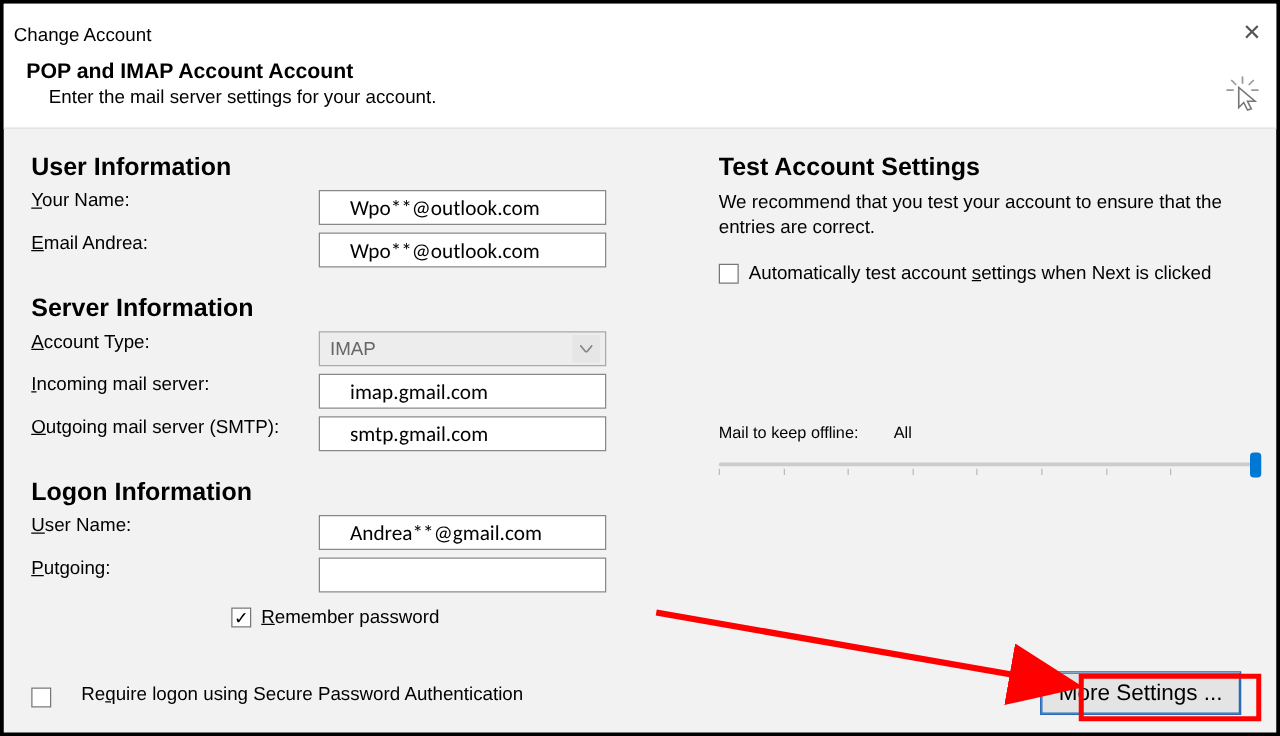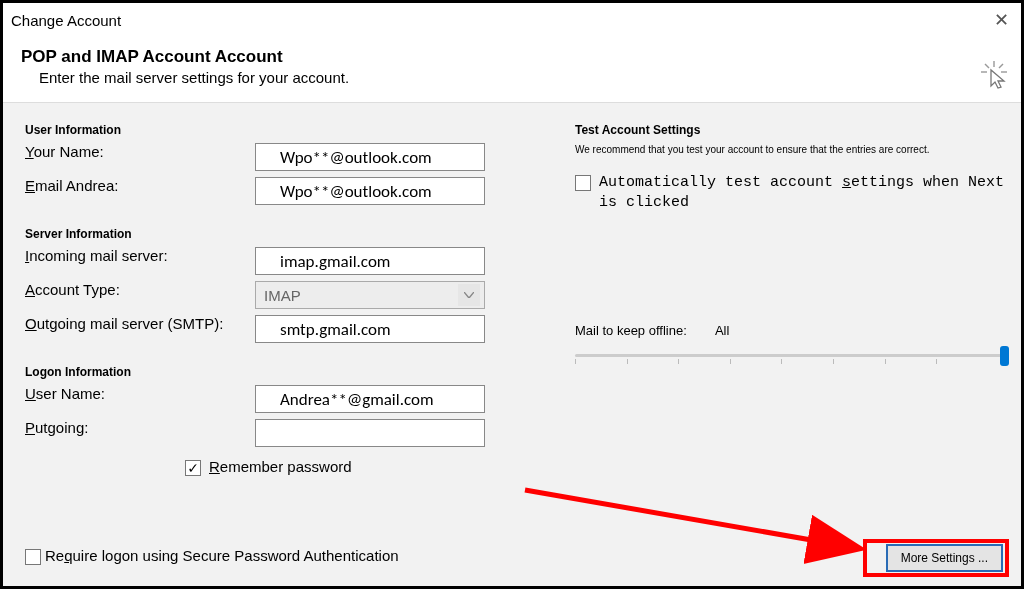--- a/index.html
+++ b/index.html
@@ -1,52 +1,52 @@
 <!DOCTYPE html>
 <html><head>
 <meta charset="utf-8">
 <style>
   * { box-sizing: border-box; margin: 0; padding: 0; }
   html, body { width: 1024px; height: 589px; overflow: hidden; font-family: "Segoe UI", Tahoma, sans-serif; font-size: 15px; color: #000; background: #fff; }
   .window { width: 1024px; height: 589px; border: 3px solid #000; background: #f2f2f2; position: relative; }
-  .titlebar { height: 34px; background: #fff; display: flex; align-items: center; padding: 0 8px; justify-content: space-between; }
+  .titlebar { height: 34px; background: #fff; display: flex; align-items: flex-end; padding: 0 8px; justify-content: space-between; }
   .titlebar-title { font-size: 15px; }
   .close-x { font-size: 18px; color: #555; font-family: Arial, sans-serif; padding: 0 4px; }
   .header { background: #fff; padding: 10px 18px 16px 18px; border-bottom: 1px solid #ddd; }
   .header-title { font-weight: 700; font-size: 17px; }
   .header-sub { font-size: 15px; padding-left: 18px; margin-top: 2px; }
   .cursor-icon { position: absolute; top: 58px; right: 14px; }
   .body { display: flex; padding: 20px 16px 0 22px; gap: 30px; }
   .col-left { width: 480px; }
   .col-right { flex: 1; padding-left: 40px; position: relative; }
-  .section-h { font-weight: 700; font-size: 12px; margin-bottom: 6px; }
+  .section-h { font-weight: 700; font-size: 20px; margin-bottom: 6px; }
   .row { display: flex; align-items: flex-start; margin-bottom: 6px; }
   .lbl { width: 230px; font-size: 15px; }
   .lbl .u { text-decoration: underline; }
   input.txt { width: 230px; height: 28px; border: 1px solid #888; background: #fff; padding: 2px 24px; font-family: Calibri, "Segoe UI", sans-serif; font-size: 17px; }
   .select-box { width: 230px; height: 28px; border: 1px solid #aaa; background: #ededed; color: #666; display: flex; align-items: center; justify-content: space-between; padding: 0 4px 0 8px; }
   .select-arrow { width: 22px; height: 22px; display: flex; align-items: center; justify-content: center; background: #e6e6e6; }
   .gap { height: 16px; }
-  .right-desc { font-size: 10px; line-height: 1.35; margin-bottom: 16px; }
+  .right-desc { font-size: 15px; line-height: 1.35; }
   .btn { display: inline-block; border: 1px solid #9a9a9a; background: #eaeaea; padding: 5px 12px; font-size: 15px; cursor: default; }
   .btn .u { text-decoration: underline; }
-  .chk-row { display: flex; align-items: flex-start; gap: 8px; margin-top: 0; font-family: Liberation Mono, monospace; }
+  .chk-row { display: flex; align-items: flex-start; gap: 8px; margin-top: 16px; }
   .chk { width: 16px; height: 16px; border: 1px solid #777; background: #fff; margin-top: 2px; flex: none; }
   .chk.checked::after { content: "✓"; display: block; font-size: 14px; line-height: 14px; text-align: center; color: #000; }
   .chk-text { font-size: 15px; line-height: 1.35; }
   .chk-text .u { text-decoration: underline; }
-  .remember-row { display: flex; align-items: center; gap: 8px; margin-top: 10px; margin-left: 160px; }
-  .spa-row { display: flex; align-items: center; gap: 4px; position: absolute; left: 22px; bottom: 20px; }
+  .remember-row { display: flex; align-items: flex-start; gap: 8px; margin-top: 10px; margin-left: 160px; }
+  .spa-row { display: flex; align-items: flex-end; gap: 24px; position: absolute; left: 22px; bottom: 20px; }
   .offline-label { font-size: 13px; }
   .offline-val { margin-left: 24px; }
   .slider-wrap { position: relative; width: 430px; height: 20px; margin-top: 8px; }
   .slider-track { position: absolute; top: 8px; left: 0; right: 0; height: 3px; background: #ccc; border-radius: 2px; }
   .slider-tick { position: absolute; top: 13px; width: 1px; height: 5px; background: #bbb; }
   .slider-thumb { position: absolute; top: 0; right: -4px; width: 9px; height: 20px; background: #0078d4; border-radius: 3px; }
-  .more-btn { position: absolute; right: 18px; bottom: 14px; border: 1px solid #2a6bb5; background: #e4e4e4; padding: 6px 14px; font-size: 12px; box-shadow: inset 0 0 0 1px #2a6bb5; }
+  .more-btn { position: absolute; right: 28px; bottom: 14px; border: 1px solid #2a6bb5; background: #e4e4e4; padding: 6px 14px; font-size: 18px; box-shadow: inset 0 0 0 1px #2a6bb5; }
   .more-highlight { position: absolute; right: 12px; bottom: 9px; width: 146px; height: 38px; border: 4px solid #ff0000; pointer-events: none; }
   .arrow-svg { position: absolute; left: 518px; bottom: 12px; width: 360px; height: 92px; pointer-events: none; }
 </style>
 </head>
 <body>
 
 <div class="window">
 
   <div class="titlebar">
     <span class="titlebar-title">Change Account</span>
@@ -83,34 +83,34 @@
 
       <div class="row">
         <div class="lbl"><span class="u">E</span><span>mail Andrea:</span></div>
         <input class="txt" type="text" value="Wpo**@outlook.com" style="">
       </div>
 
       <div class="gap"></div>
       <div class="section-h">Server Information</div>
 
       <div class="row">
-        <div class="lbl"><span class="u">I</span><span>ncoming mail server:</span></div>
-        <input class="txt" type="text" value="imap.gmail.com" style="">
-      </div>
-
-      <div class="row">
         <div class="lbl"><span class="u">A</span><span>ccount Type:</span></div>
         <div class="select-box">
           <span>IMAP</span>
           <span class="select-arrow">
             <svg width="10" height="6" viewBox="0 0 10 6">
                 <path d="M0 0 L5 6 L10 0" fill="none" stroke="#888" stroke-width="1.4"></path>
               </svg>
           </span>
         </div>
+      </div>
+
+      <div class="row">
+        <div class="lbl"><span class="u">I</span><span>ncoming mail server:</span></div>
+        <input class="txt" type="text" value="imap.gmail.com" style="">
       </div>
 
       <div class="row">
         <div class="lbl"><span class="u">O</span><span>utgoing mail server (SMTP):</span></div>
         <input class="txt" type="text" value="smtp.gmail.com" style="">
       </div>
 
       <div class="gap"></div>
       <div class="section-h">Logon Information</div>
 

